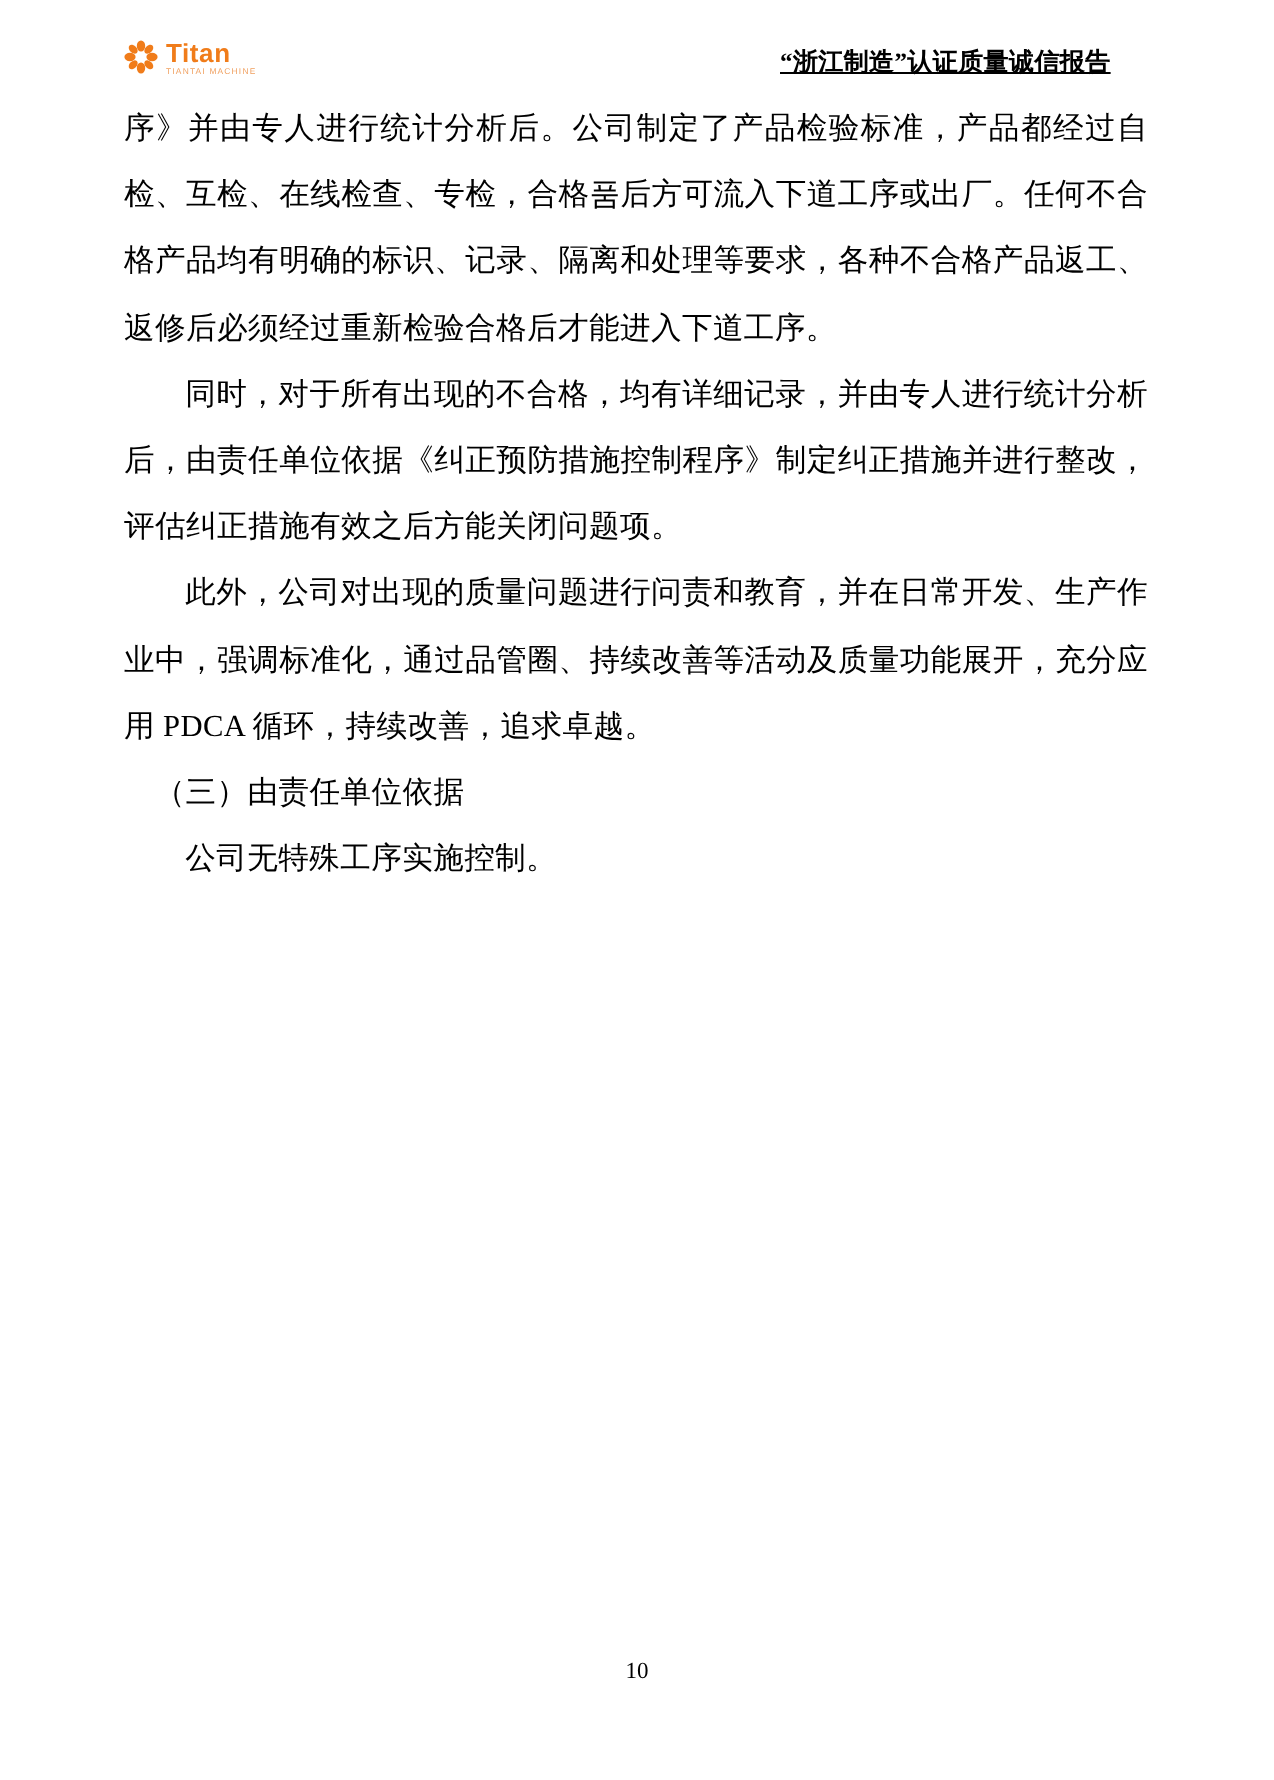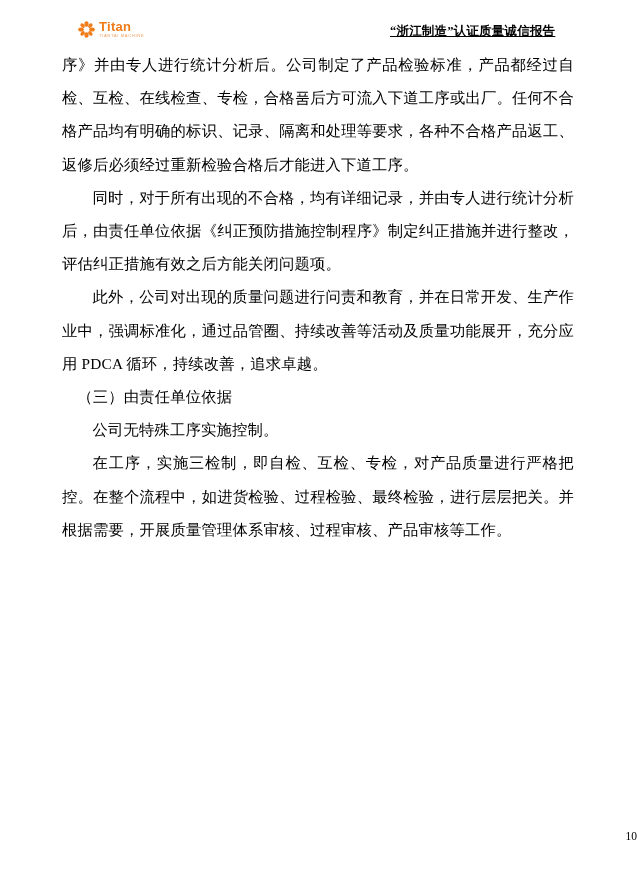--- a/index.html
+++ b/index.html
@@ -25,24 +25,24 @@
   
   .header {
     position: absolute;
     top: 14px;
     left: 0;
     width: 637px;
     height: 40px;
   }
   .logo-wrap {
     position: absolute;
-    left: 78px;
+    left: 62px;
     top: 6px;
     display: flex;
-    align-items: flex-end;
+    align-items: flex-start;
     gap: 4px;
   }
   .logo-mark {
     width: 17px;
     height: 17px;
     position: relative;
     flex: none;
   }
   .logo-mark svg { display: block; }
   .logo-text {
@@ -103,21 +103,21 @@
   }
   p.indent1 {
     text-indent: 1em;
   }
   
   .footer {
     position: absolute;
     bottom: 48px;
     left: 0;
     width: 637px;
-    text-align: right;
+    text-align: center;
     font-size: 11.5px;
     font-family: "Liberation Serif", serif;
     color: #000;
   }
 </style>
 </head>
 <body>
 
 <div class="page">
 
@@ -145,18 +145,17 @@
     </div>
     <div class="header-right">“浙江制造”认证质量诚信报告</div>
   </div>
 
   <div class="content">
     <p class="para">序》并由专人进行统计分析后。公司制定了产品检验标准，产品都经过自检、互检、在线检查、专检，合格품后方可流入下道工序或出厂。任何不合格产品均有明确的标识、记录、隔离和处理等要求，各种不合格产品返工、返修后必须经过重新检验合格后才能进入下道工序。</p>
     <p class="para indent">同时，对于所有出现的不合格，均有详细记录，并由专人进行统计分析后，由责任单位依据《纠正预防措施控制程序》制定纠正措施并进行整改，评估纠正措施有效之后方能关闭问题项。</p>
     <p class="para indent">此外，公司对出现的质量问题进行问责和教育，并在日常开发、生产作业中，强调标准化，通过品管圈、持续改善等活动及质量功能展开，充分应用 PDCA 循环，持续改善，追求卓越。</p>
     <p class="para indent1">（三）由责任单位依据</p>
     <p class="para indent">公司无特殊工序实施控制。</p>
-    <p class="para indent">在工序，实施三检制，即自检、互检、专检，对产品质量进行严格把控。在整个流程中，如进货检验、过程检验、最终检验，进行层层把关。并根据需要，开展质量管理体系审核、过程审核、产品审核等工作。</p>
   </div>
 
   <div class="footer">10</div>
 
 </div>
 
 </body></html>

